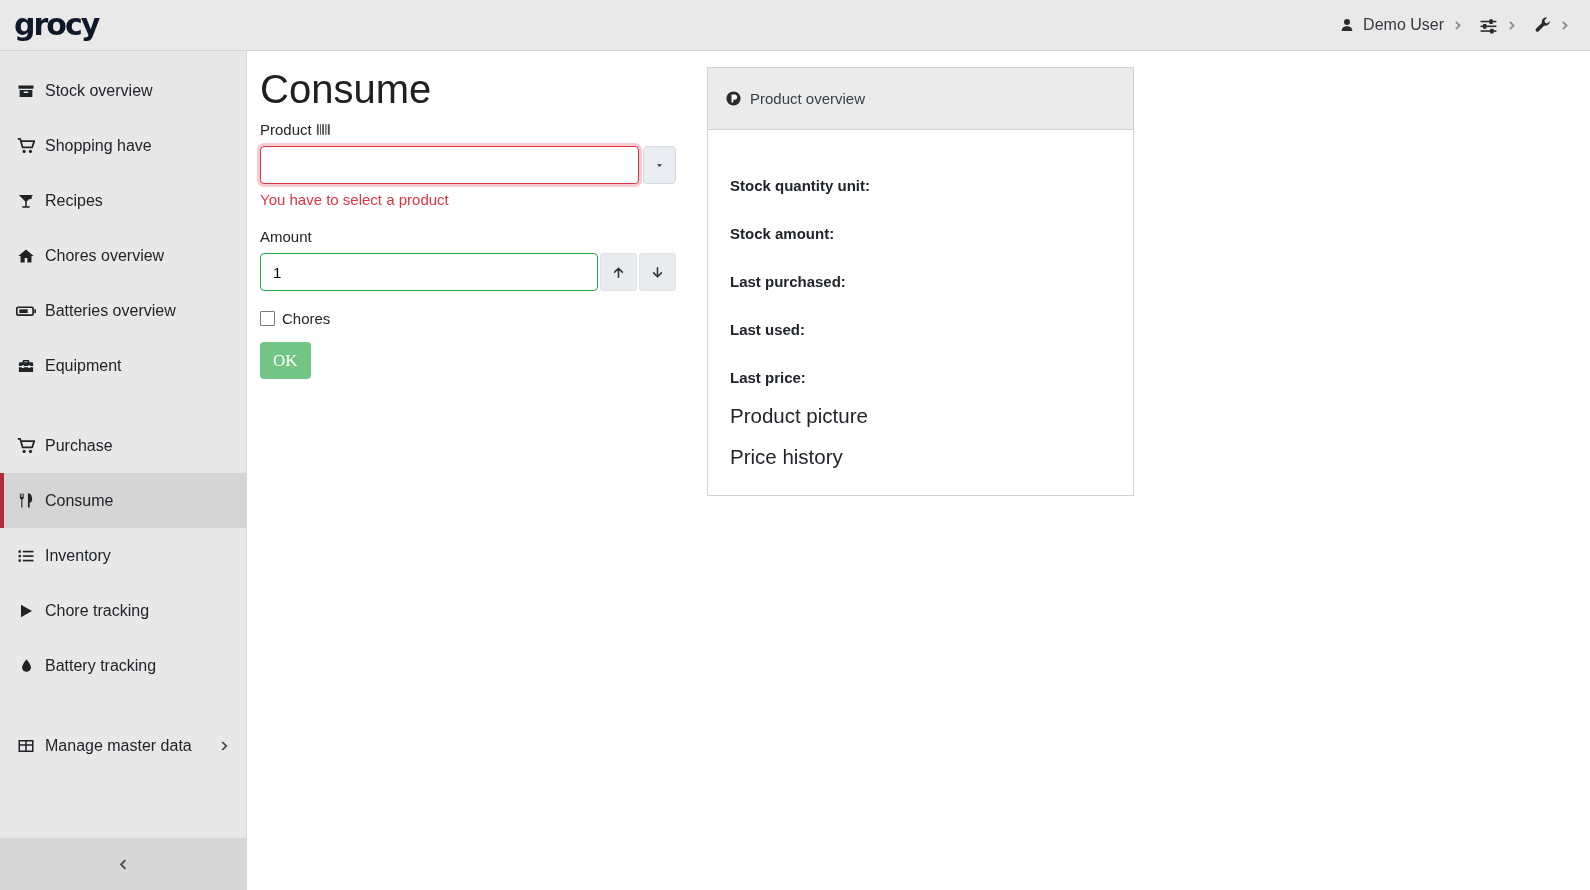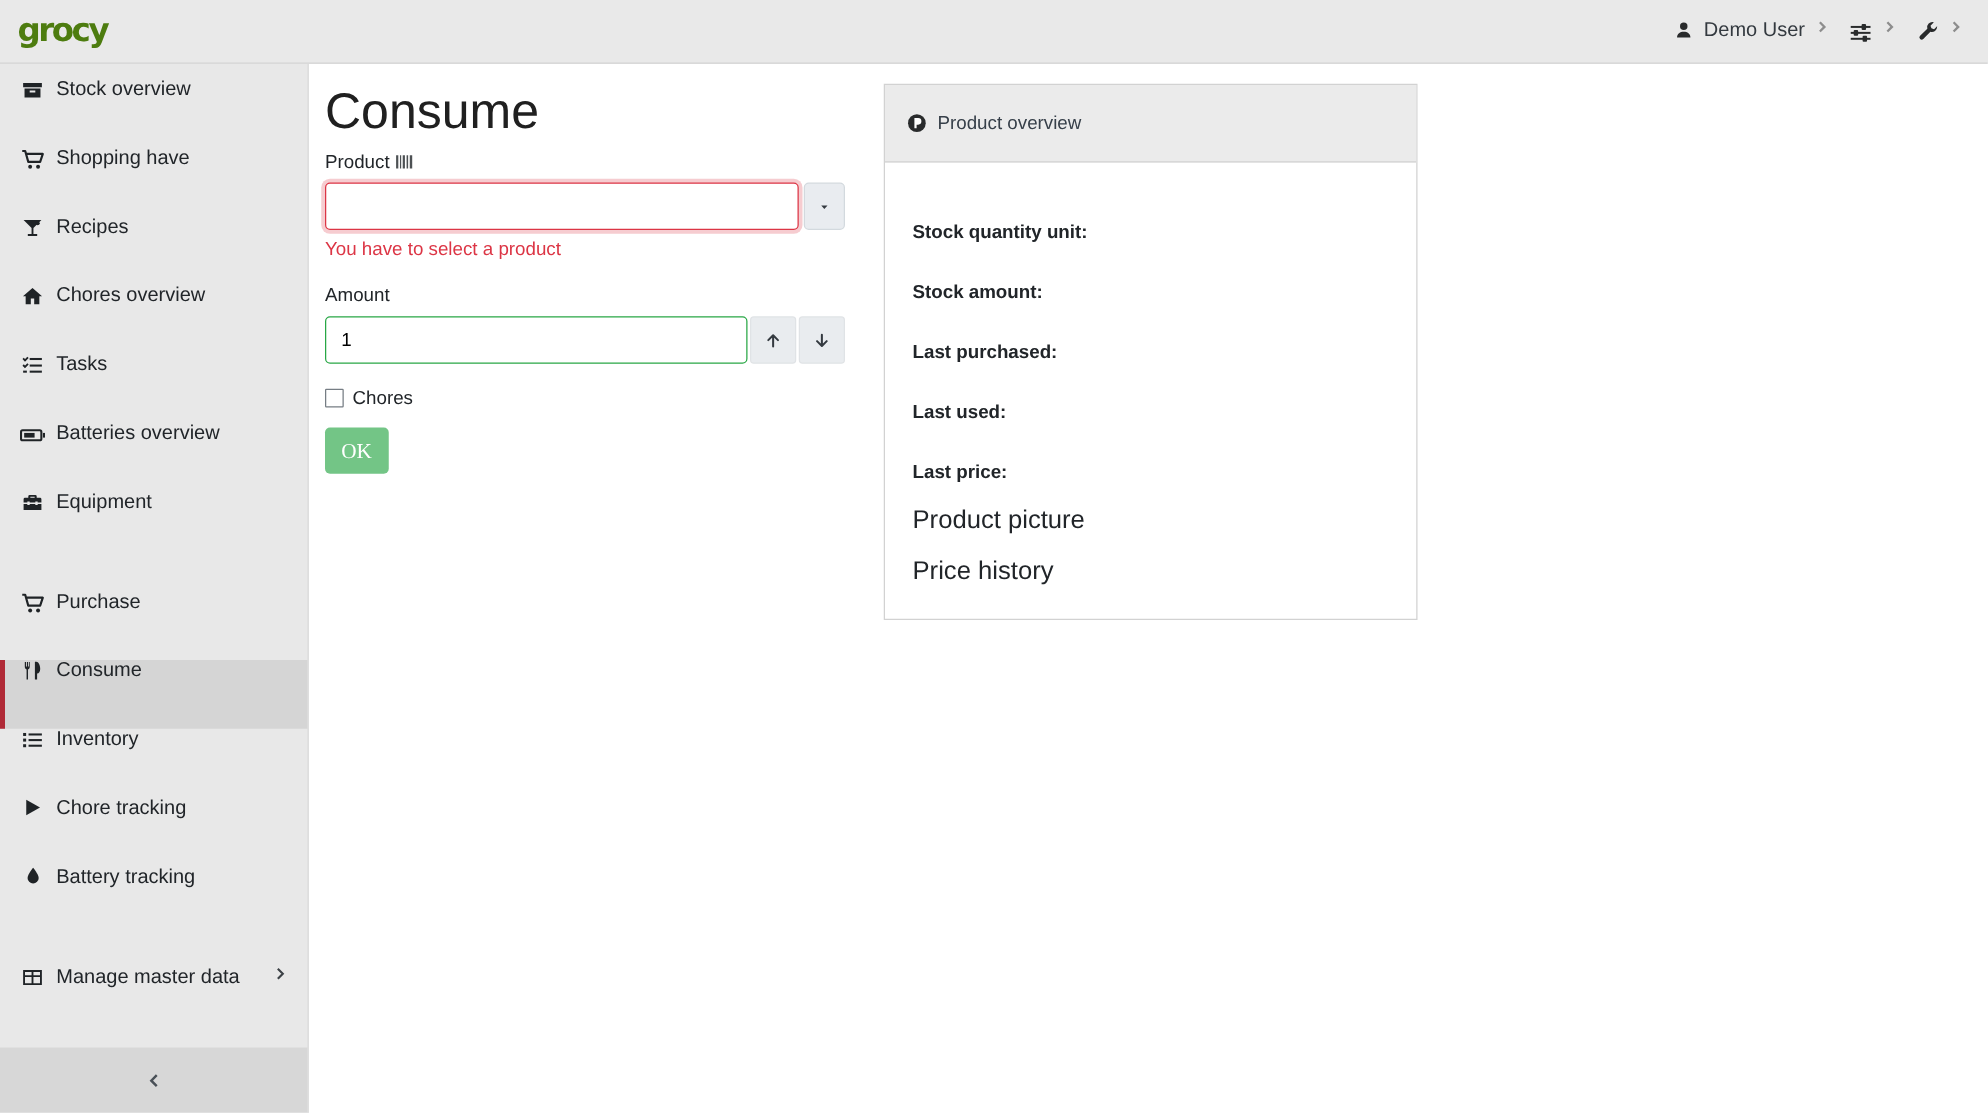--- a/index.html
+++ b/index.html
@@ -12,38 +12,38 @@
 
   
   .header {
     position:fixed; top:0; left:0; width:1590px; height:51px;
     background:#e9e9e9; border-bottom:1px solid #d4d4d4;
     display:flex; align-items:center; justify-content:space-between;
     padding:0 20px 0 14px; z-index:5;
   }
   .logo {
     font-family:"DejaVu Sans", sans-serif;
-    font-size:26px; font-weight:800; letter-spacing:-2px;
-    color:#4d7c0f; line-height:1; cursor:pointer;
+    font-size:30px; font-weight:800; letter-spacing:-2px;
+    color:#0f172a; line-height:1; cursor:pointer;
   }
   .header-right { display:flex; align-items:center; }
-  .hdr-group { display:flex; gap:8px; cursor:pointer; }
+  .hdr-group { display:flex; align-items:center; gap:8px; cursor:pointer; }
   .hdr-sep { width:16px; }
   .user-name { font-size:16px; color:#343a40; }
   .chev { color:#8d8d8d; }
   .icon-dark { color:#292b2c; }
 
   
   .sidebar {
     position:fixed; top:51px; left:0; width:247px; height:839px;
     background:#e8e8e8; border-right:1px solid #dadada;
     padding-top:12px; z-index:4;
   }
   .side-item {
-    height:55px; display:flex; align-items:flex-start; gap:9px;
+    height:55px; display:flex; align-items:center; gap:9px;
     padding:0 16px; font-size:16px; color:#212529; cursor:pointer;
     text-decoration:none;
   }
   .side-item .si-icon { width:20px; display:flex; justify-content:center; color:#1f2326; }
   .side-item.active {
     background:#d5d5d5; border-left:4px solid #b02a37; padding-left:12px;
   }
   .gap-top { margin-top:25px; }
   .mm-chev { margin-left:auto; color:#3c4146; }
   .side-footer {
@@ -191,33 +191,20 @@
 
   <a class="side-item">
     <span class="si-icon">
       <svg width="18" height="18" viewBox="0 0 24 24" fill="currentColor">
           <path d="M12 3.2L1.8 12h2.9v8.5h5.5v-6h3.6v6h5.5V12h2.9z"></path>
         </svg>
     </span>
     <span>Chores overview</span>
   </a>
 
-  <a class="side-item">
-    <span class="si-icon">
-      <svg width="18" height="18" viewBox="0 0 24 24" fill="currentColor">
-          <path d="M2 5l2 2 3.2-3.2" fill="none" stroke="currentColor" stroke-width="2"></path>
-          <path d="M2 12l2 2 3.2-3.2" fill="none" stroke="currentColor" stroke-width="2"></path>
-          <rect x="2" y="18" width="4" height="2.2"></rect>
-          <rect x="9" y="4.5" width="13" height="2.2"></rect>
-          <rect x="9" y="11.5" width="13" height="2.2"></rect>
-          <rect x="9" y="18" width="13" height="2.2"></rect>
-        </svg>
-    </span>
-    <span>Tasks</span>
-  </a>
 
   <a class="side-item">
     <span class="si-icon">
       <svg width="20" height="20" viewBox="0 0 24 24" fill="currentColor">
           <rect x="1" y="7.5" width="19.5" height="9.5" rx="1.5" fill="none" stroke="currentColor" stroke-width="2"></rect>
           <rect x="22" y="10" width="2" height="4.5"></rect>
           <rect x="4" y="10" width="10" height="4.5"></rect>
         </svg>
     </span>
     <span>Batteries overview</span>

